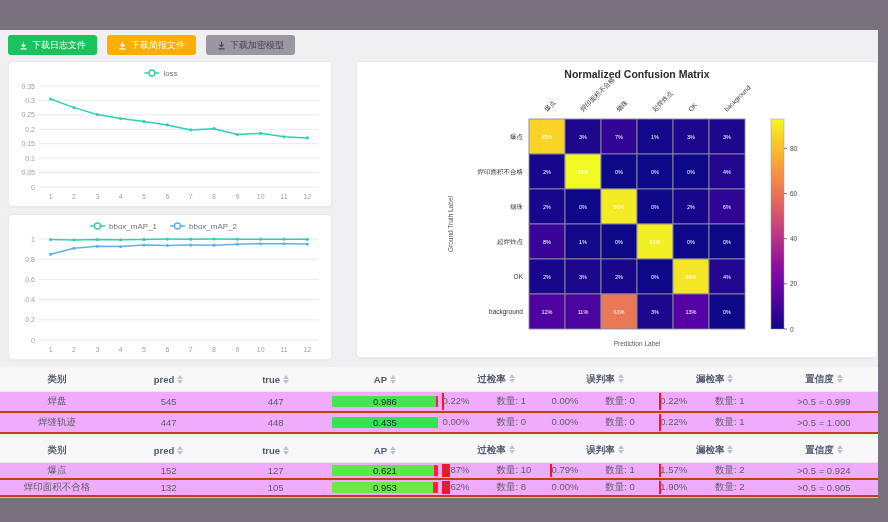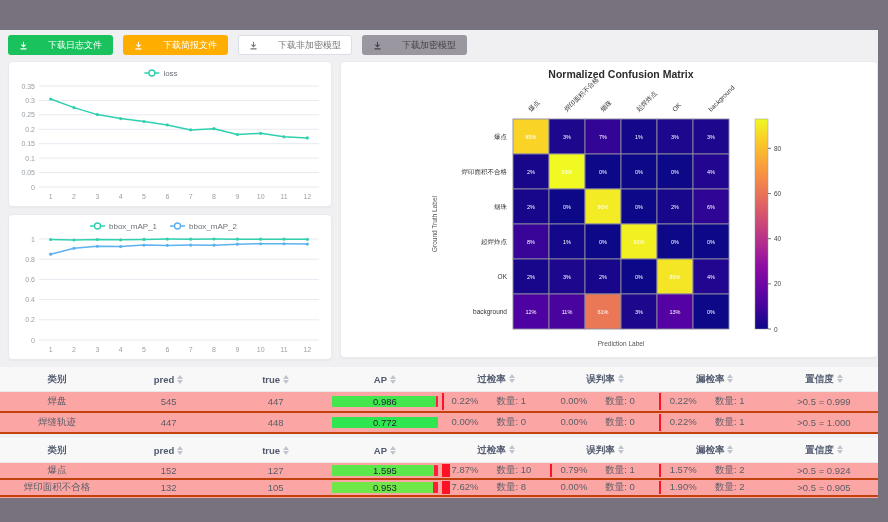--- a/index.html
+++ b/index.html
@@ -1,73 +1,67 @@
 <!DOCTYPE html>
 <html><head>
 <meta charset="utf-8">
 <style>
   html,body{margin:0;padding:0}
   body{width:888px;height:522px;background:#78717e;font-family:"Liberation Sans",sans-serif;position:relative;overflow:hidden}
   .content{position:absolute;top:30px;left:0;right:10px;bottom:24px;background:#f0f0f2;overflow:hidden}
   .toolbar{display:flex;gap:10px;padding:5px 0 6px 8px;align-items:center}
-  .btn{display:inline-flex;align-items:center;gap:20px;height:20px;padding:0 10px;border-radius:3px;font-size:9px;border:1px solid transparent;cursor:pointer;white-space:nowrap}
+  .btn{display:inline-flex;align-items:center;gap:4px;height:20px;padding:0 10px;border-radius:3px;font-size:9px;border:1px solid transparent;cursor:pointer;white-space:nowrap}
   .btn.green{background:#19c25d;color:#fff}
   .btn.orange{background:#ffae00;color:#fff}
   .btn.plain{background:#ffffff;border-color:#dcdfe6;color:#777}
   .btn.gray{background:#9b97a0;color:#45424a}
   .btn svg{width:9px;height:9px}
-  .main{display:flex;gap:8px;padding:0 0 0 8px}
+  .main{display:flex;gap:24px;padding:0 0 0 8px}
   .left-col{display:flex;flex-direction:column;gap:7px;width:324px}
   .card{background:#fff;border-radius:4px;border:1px solid #e9e9ee;box-shadow:0 1px 2px rgba(0,0,0,0.04)}
   .chart-card{height:144px;overflow:hidden}
   .matrix-card{width:536px;height:295px;overflow:hidden}
   svg{display:block}
   .tables{margin-top:7px}
   .tbl-wrap{margin-bottom:4px}
-  table{width:100%;border-collapse:collapse;background:#fca5a5;table-layout:fixed;font-size:9.5px;color:#5a5e66}
+  table{width:100%;border-collapse:collapse;background:#f0abfc;table-layout:fixed;font-size:9.5px;color:#5a5e66}
   th{background:#f8f8f9;font-weight:bold;color:#515a6e;height:22px;border-bottom:1px solid #e8eaec;font-size:9.5px}
   td{text-align:center;border-bottom:2px solid #c2410c;overflow:hidden;white-space:nowrap}
   .t1 td{height:17px}
   .t2 td{height:12px}
   .caret{display:inline-flex;flex-direction:column;margin-left:3px;vertical-align:middle}
   .caret i{width:0;height:0;border-left:3px solid transparent;border-right:3px solid transparent;display:block}
   .caret .up{border-bottom:4px solid #c0c4cc;margin-bottom:1px}
   .caret .down{border-top:4px solid #c0c4cc}
   .ap-wrap{position:relative;height:11px;margin:0 3px;display:flex;border-radius:1px;overflow:hidden}
   .ap-green{height:100%}
   .ap-red{flex:1;height:100%;background:#ff1f3d}
   .ap-text{position:absolute;inset:0;display:flex;align-items:center;justify-content:center;color:#1e2430;font-size:9.5px}
   td.rate{position:relative}
   .rate-bar{position:absolute;left:0;top:1px;bottom:1px;background:#fd1325}
   .rate-inner{position:relative;display:flex;width:100%}
-  .rate-inner .pct{width:44%;text-align:center}
+  .rate-inner .pct{width:44%;text-align:left}
   .rate-inner .cnt{width:52%;text-align:left;padding-left:9px}
 </style>
 </head>
 <body>
 
 <div class="content">
   <div class="toolbar" id="toolbar">
       <button class="btn green">
         <svg viewBox="0 0 12 12">
           <path d="M6 1v6M3.2 4.8L6 7.6 8.8 4.8M2 10.5h8" stroke="currentColor" stroke-width="1.4" fill="none"></path>
         </svg>
         <span>下载日志文件</span>
       </button>
       <button class="btn orange">
         <svg viewBox="0 0 12 12">
           <path d="M6 1v6M3.2 4.8L6 7.6 8.8 4.8M2 10.5h8" stroke="currentColor" stroke-width="1.4" fill="none"></path>
         </svg>
         <span>下载简报文件</span>
-      </button>
-      <button class="btn plain">
-        <svg viewBox="0 0 12 12">
-          <path d="M6 1v6M3.2 4.8L6 7.6 8.8 4.8M2 10.5h8" stroke="currentColor" stroke-width="1.4" fill="none"></path>
-        </svg>
-        <span>下载非加密模型</span>
       </button>
       <button class="btn gray">
         <svg viewBox="0 0 12 12">
           <path d="M6 1v6M3.2 4.8L6 7.6 8.8 4.8M2 10.5h8" stroke="currentColor" stroke-width="1.4" fill="none"></path>
         </svg>
         <span>下载加密模型</span>
       </button>
     </div>
   <div class="main">
     <div class="left-col">
@@ -385,21 +379,21 @@
               <td>&gt;0.5 = 0.999</td>
             </tr>
             <tr>
               <td>焊缝轨迹</td>
               <td>447</td>
               <td>448</td>
               <td>
                 <div class="ap-wrap">
                   <div class="ap-green" style="width: 100%; background: rgb(48, 230, 80);"></div>
                   <div class="ap-red"></div>
-                  <span class="ap-text">0.772</span>
+                  <span class="ap-text">0.435</span>
                 </div>
               </td>
               <td class="rate">
                 <div class="rate-inner">
                   <span class="pct">0.00%</span>
                   <span class="cnt">数量: 0</span>
                 </div>
               </td>
               <td class="rate">
                 <div class="rate-inner">
@@ -466,21 +460,21 @@
           </thead>
           <tbody>
             <tr>
               <td>爆点</td>
               <td>152</td>
               <td>127</td>
               <td>
                 <div class="ap-wrap">
                   <div class="ap-green" style="width: 96.7%; background: rgb(92, 231, 74);"></div>
                   <div class="ap-red"></div>
-                  <span class="ap-text">1.595</span>
+                  <span class="ap-text">0.621</span>
                 </div>
               </td>
               <td class="rate">
                 <div class="rate-bar" style="width: 7.87%;"></div>
                 <div class="rate-inner">
                   <span class="pct">7.87%</span>
                   <span class="cnt">数量: 10</span>
                 </div>
               </td>
               <td class="rate">

